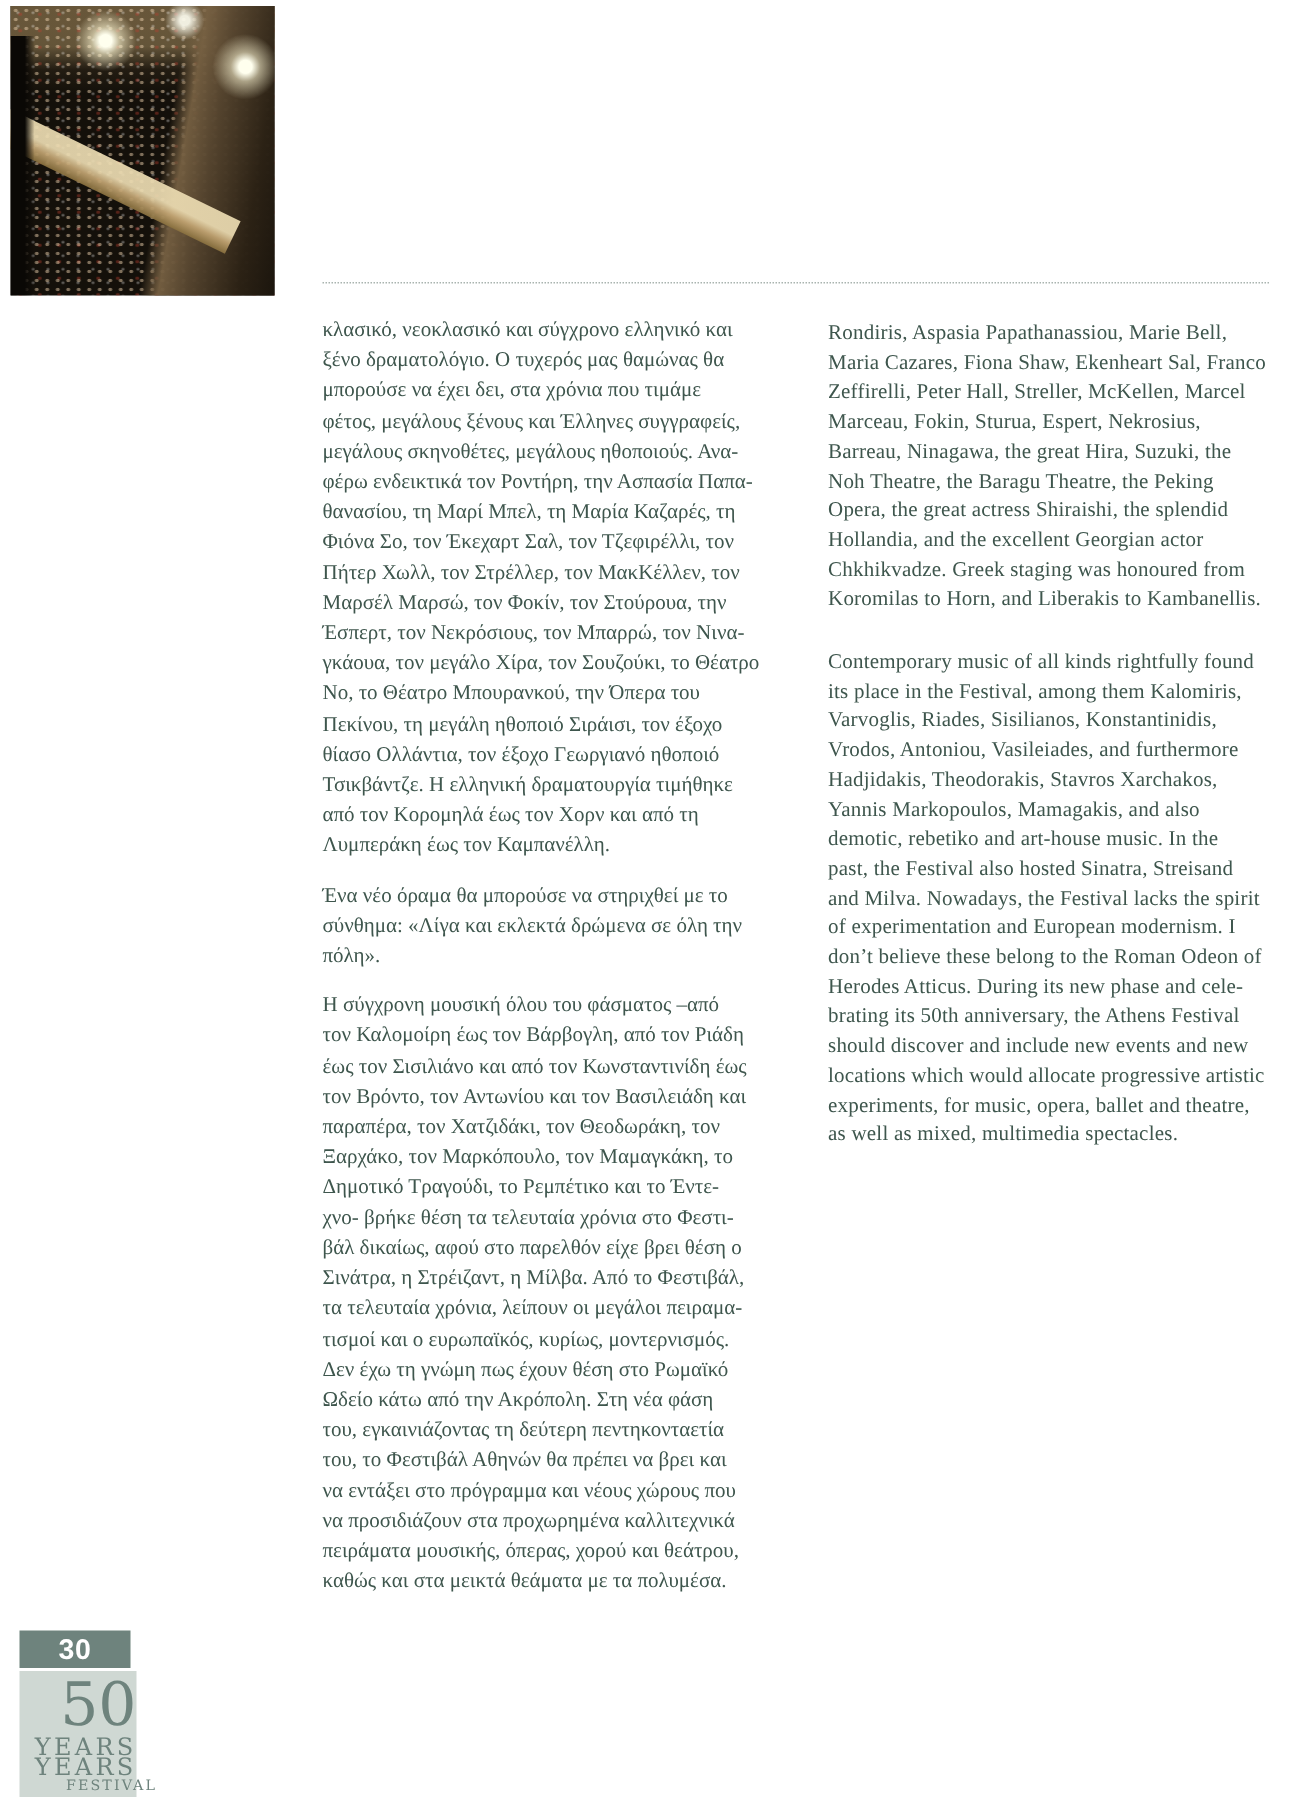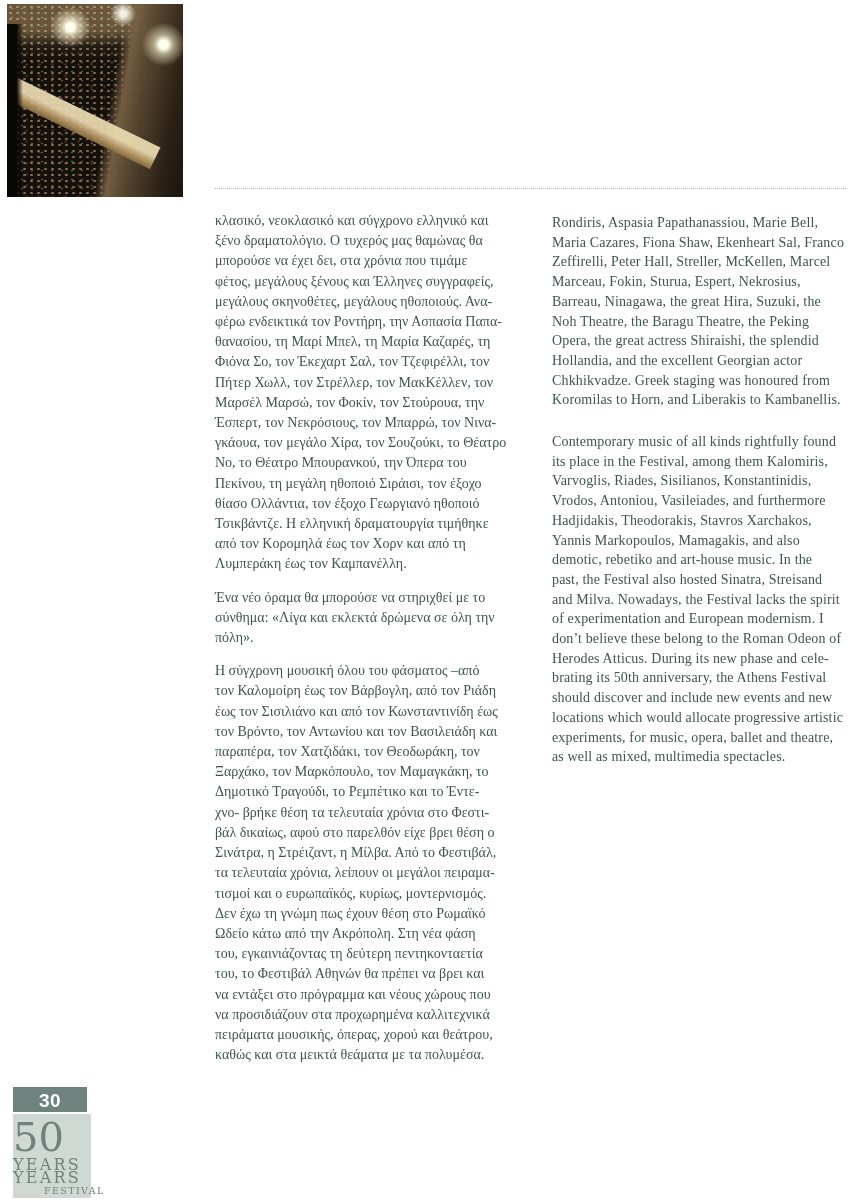--- a/index.html
+++ b/index.html
@@ -48,21 +48,21 @@
     background:var(--logo_dark,#6e837d);display:flex;align-items:flex-end;justify-content:center;
   }
   .page-number-bar span{
     color:var(--page_number_color,#fff);
     font-family:"Liberation Sans","DejaVu Sans",sans-serif;
     font-weight:bold;font-size:19px;letter-spacing:.5px;
   }
   .logo-box{
     position:absolute;left:13px;top:1114px;width:78px;height:84px;
     background:var(--logo_light,#cfd8d3);color:var(--logo_dark,#6e837d);
-    text-align:left;padding-top:2px;box-sizing:border-box;
+    text-align:right;padding-top:2px;box-sizing:border-box;
   }
   .logo-50{font-family:"DejaVu Serif","Liberation Serif",serif;font-size:40px;line-height:42px;}
   .logo-word{font-family:"DejaVu Serif","Liberation Serif",serif;font-size:16px;
     line-height:13px;letter-spacing:2.2px;}
   .logo-word.festival{font-size:9.5px;letter-spacing:1.4px;margin-left:31px;}
 </style>
 </head>
 <body>
 
 <div class="page">

